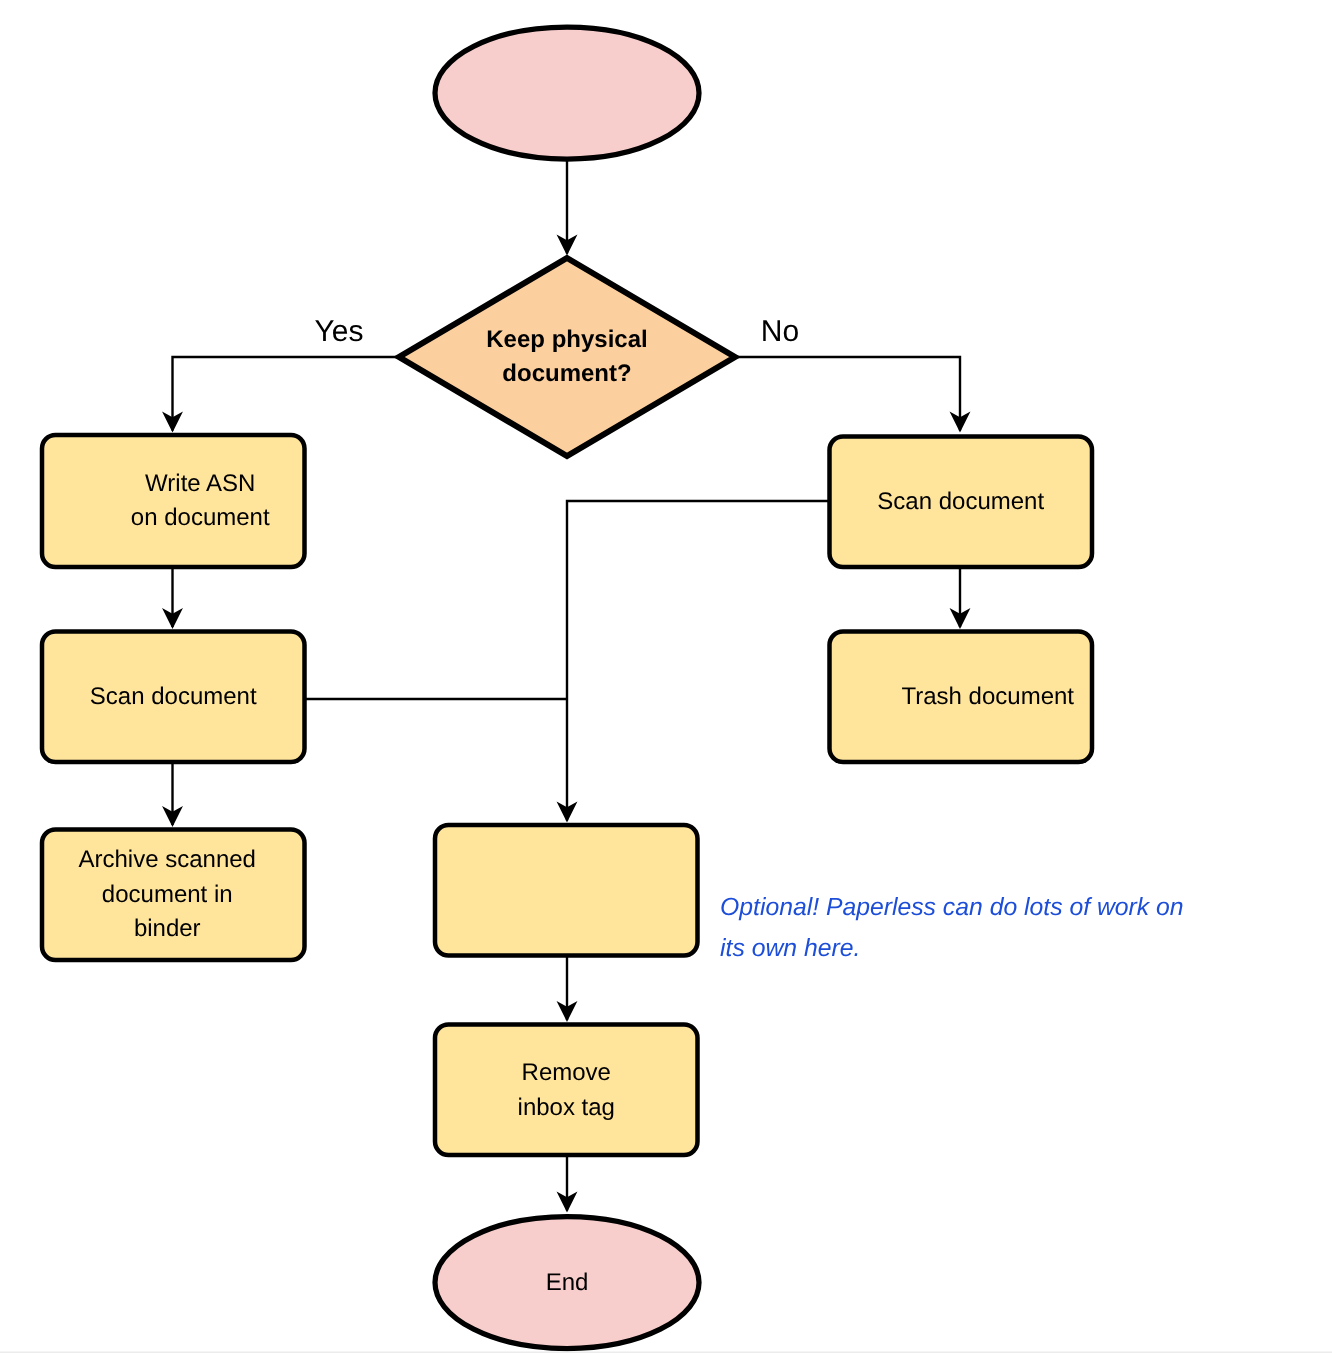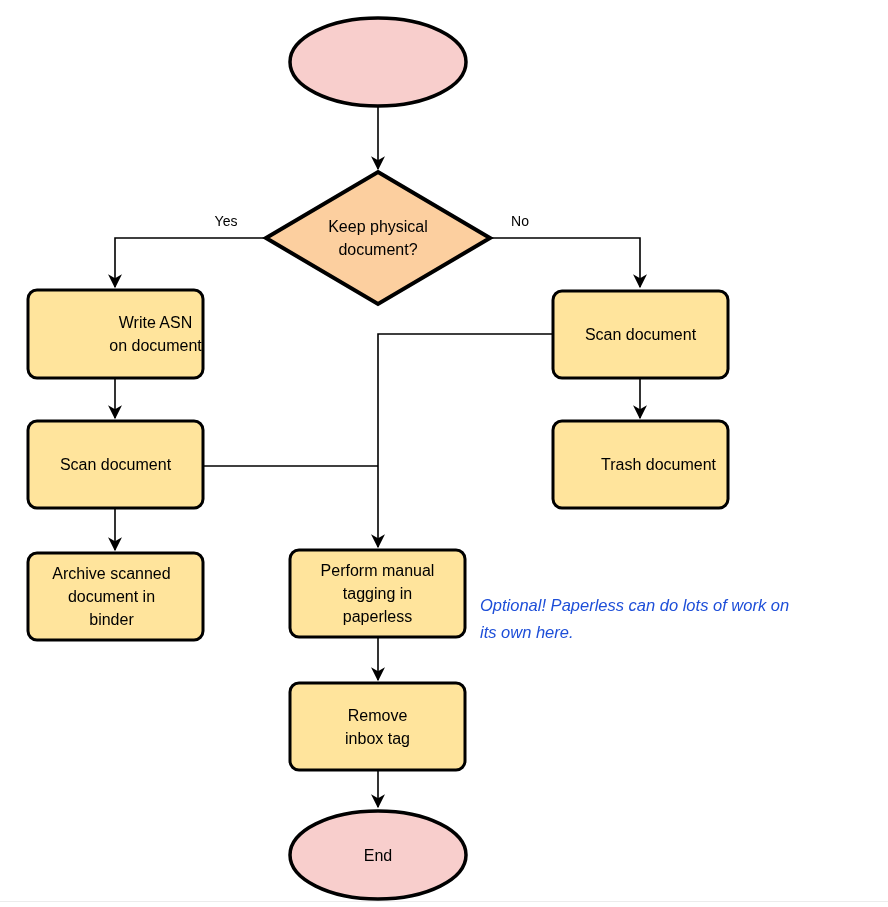--- a/index.html
+++ b/index.html
@@ -31,21 +31,21 @@
     font-size: 16px;
     line-height: 23px;
     color: #000000;
     white-space: pre-line;
   }
   .edge-label {
     position: absolute;
     display: flex;
     align-items: center;
     justify-content: center;
-    font-size: 14px;
+    font-size: 20px;
     color: #000000;
   }
   .note {
     position: absolute;
     left: 480px;
     top: 592px;
     width: 408px;
     font-size: 16.5px;
     font-style: italic;
     line-height: 27px;
@@ -90,33 +90,30 @@
     <rect class="shape process" x="28" y="290" width="175" height="88" rx="9" fill="#ffe49c"></rect>
     <rect class="shape process" x="28" y="421" width="175" height="87" rx="9" fill="#ffe49c"></rect>
     <rect class="shape process" x="28" y="553" width="175" height="87" rx="9" fill="#ffe49c"></rect>
     <rect class="shape process" x="553" y="291" width="175" height="87" rx="9" fill="#ffe49c"></rect>
     <rect class="shape process" x="553" y="421" width="175" height="87" rx="9" fill="#ffe49c"></rect>
     <rect class="shape process" x="290" y="550" width="175" height="87" rx="9" fill="#ffe49c"></rect>
     <rect class="shape process" x="290" y="683" width="175" height="87" rx="9" fill="#ffe49c"></rect>
     <ellipse class="shape terminator" cx="378" cy="855" rx="88" ry="44" fill="#f8cecc"></ellipse>
   </svg>
 
-  <div class="node-label" style="left:268px; top:172px; width:220px; height:132px;">Keep physical
+  <div class="node-label" style="left:268px; top:172px; width:220px; height:132px;font-weight:bold;">Keep physical
 document?</div>
-  <div class="node-label" style="left:44px; top:290px; width:175px; height:88px;padding-left:48px;">Write ASN
+  <div class="node-label" style="left:22px; top:290px; width:175px; height:88px;padding-left:48px;">Write ASN
 on document</div>
   <div class="node-label" style="left:28px; top:421px; width:175px; height:87px;">Scan document</div>
   <div class="node-label" style="left:24px; top:553px; width:175px; height:87px;text-align:center;">Archive scanned
 document in
 binder</div>
   <div class="node-label" style="left:553px; top:291px; width:175px; height:87px;">Scan document</div>
   <div class="node-label" style="left:553px; top:421px; width:175px; height:87px;margin-left:18px;">Trash document</div>
-  <div class="node-label" style="left:290px; top:550px; width:175px; height:87px;">Perform manual
-tagging in
-paperless</div>
   <div class="node-label" style="left:290px; top:683px; width:175px; height:87px;">Remove
 inbox tag</div>
   <div class="node-label" style="left:290px; top:811px; width:176px; height:88px;">End</div>
 
   <div class="edge-label" style="left:201px; top:212px; width:50px; height:18px;">Yes</div>
   <div class="edge-label" style="left:495px; top:212px; width:50px; height:18px;">No</div>
 
   <div class="note">Optional! Paperless can do lots of work on
 its own here.</div>
 

